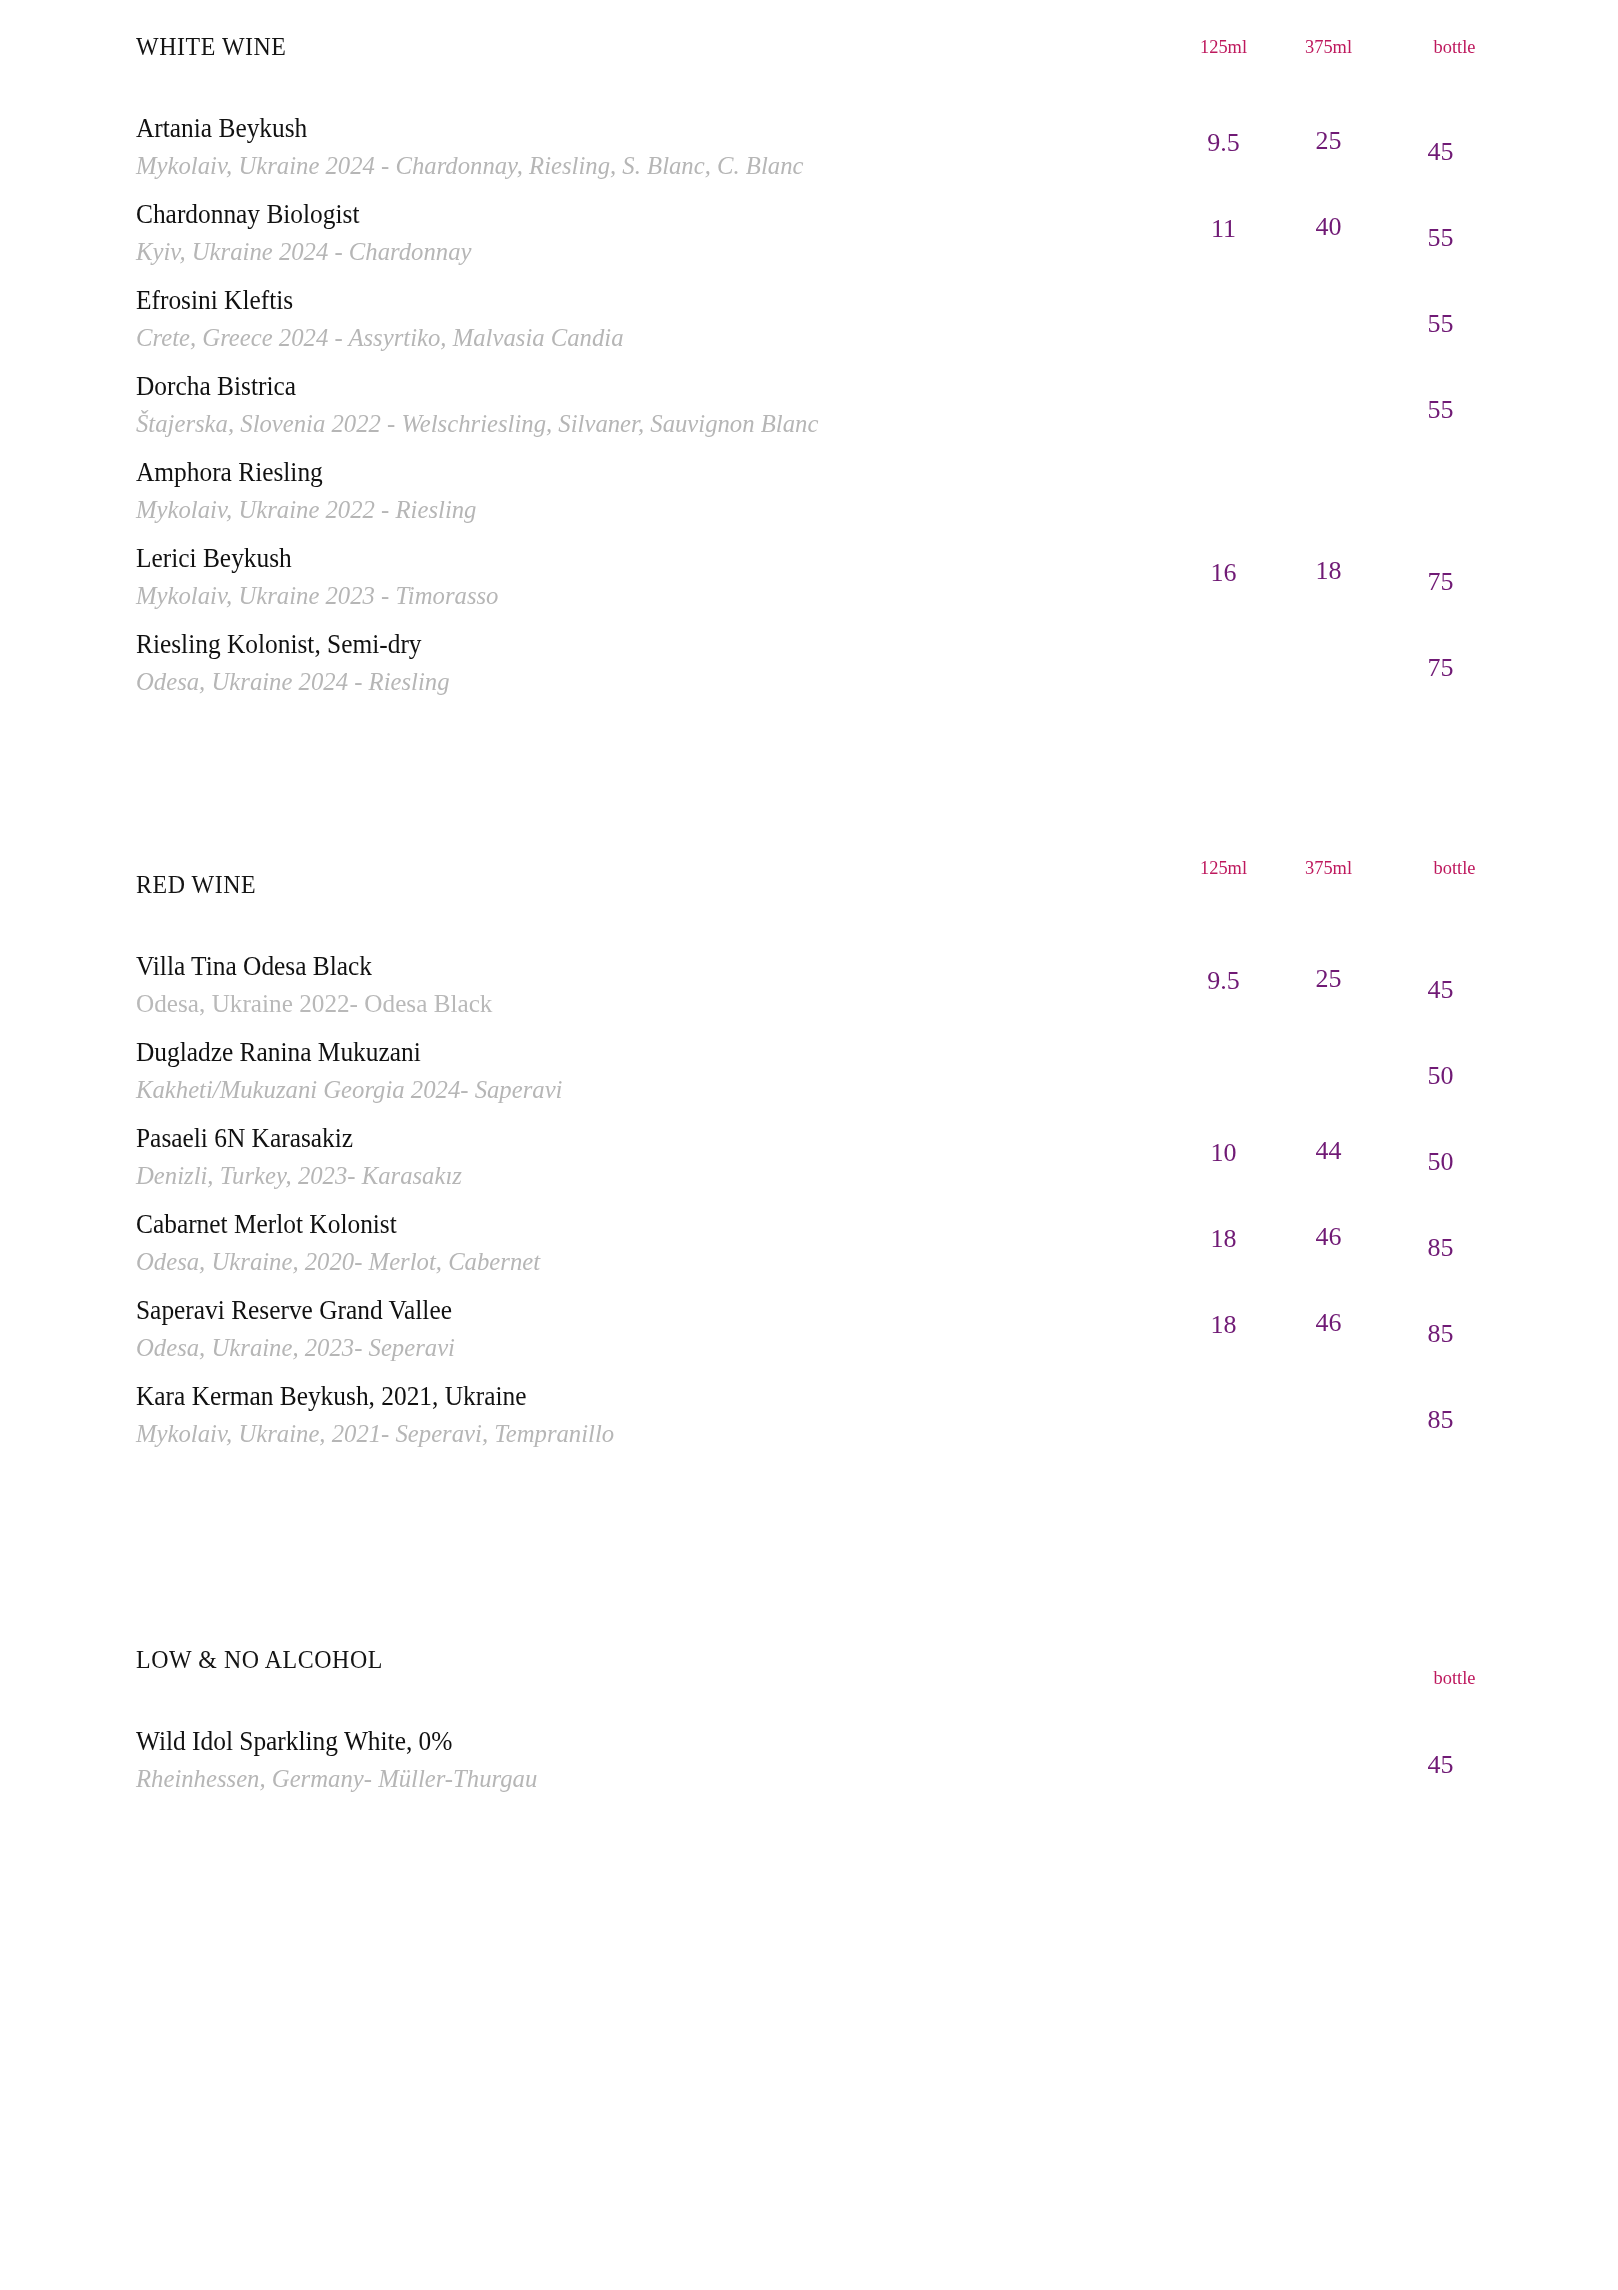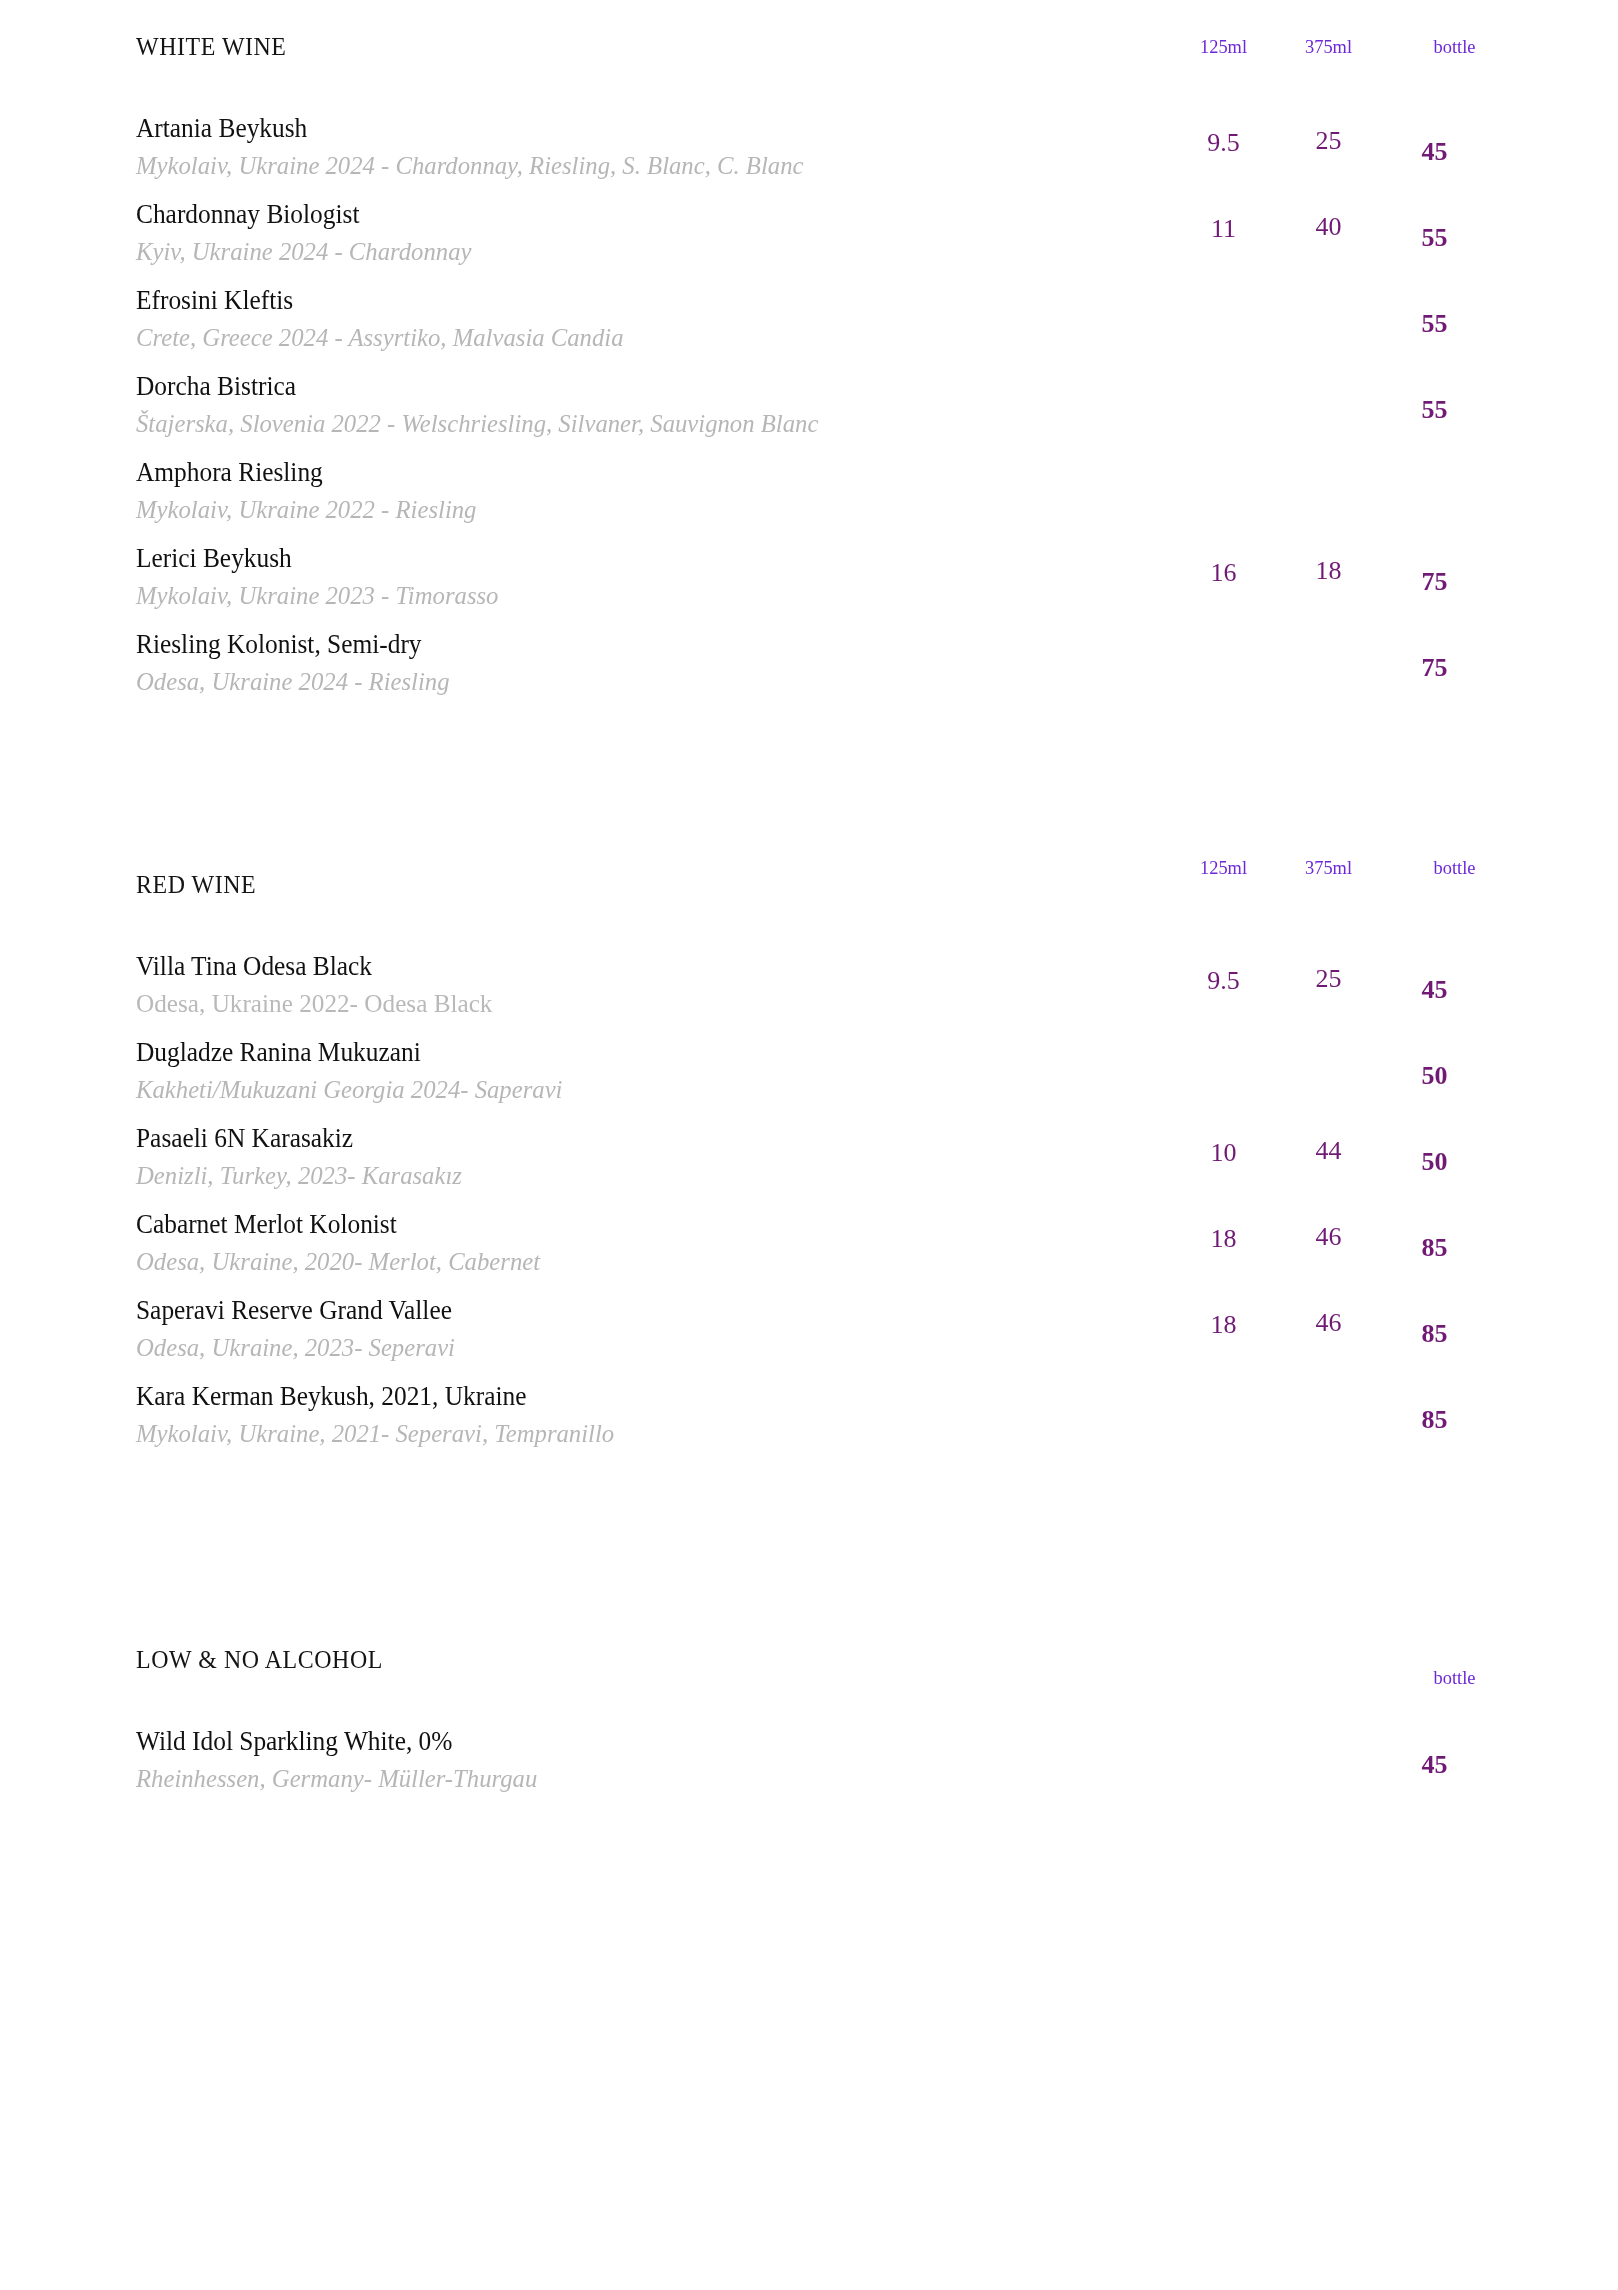--- a/index.html
+++ b/index.html
@@ -59,21 +59,21 @@
     width: 320px;
     height: 23px;
   }
   .col-heads.raised { bottom: 21.3px; }
   .col-heads.lowered { bottom: -13.6px; }
 
   .col-head {
     position: absolute;
     bottom: 0;
     font-size: 18.4px;
-    color: #6d28d9;
+    color: #be185d;
     text-align: center;
     white-space: nowrap;
     font-family: "Liberation Serif", "DejaVu Serif", serif;
   }
   .col-head.c1 { left: 0px;   width: 97px; }
   .col-head.c2 { left: 105px; width: 97px; }
   .col-head.c3 { left: 227px; width: 105px; font-family: Liberation Serif, serif; }
 
   
   .items { position: relative; }
@@ -123,21 +123,21 @@
 
   .price {
     position: absolute;
     font-size: 26px;
     color: #701a75;
     text-align: center;
     white-space: nowrap;
   }
   .price.c1 { left: 0px;   width: 97px; top: 15.5px; }
   .price.c2 { left: 105px; width: 97px; top: 13.6px; }
-  .price.c3 { left: 207px; width: 105px; top: 25px; font-weight: bold; }
+  .price.c3 { left: 213px; width: 105px; top: 25px; }
 
   .gap-white-red { height: 124px; }
   .gap-red-low   { height: 147px; }
   .gap-head-items{ height: 50px; }
 </style>
 </head>
 <body>
 
 <div class="page">
   <div class="sheet">

